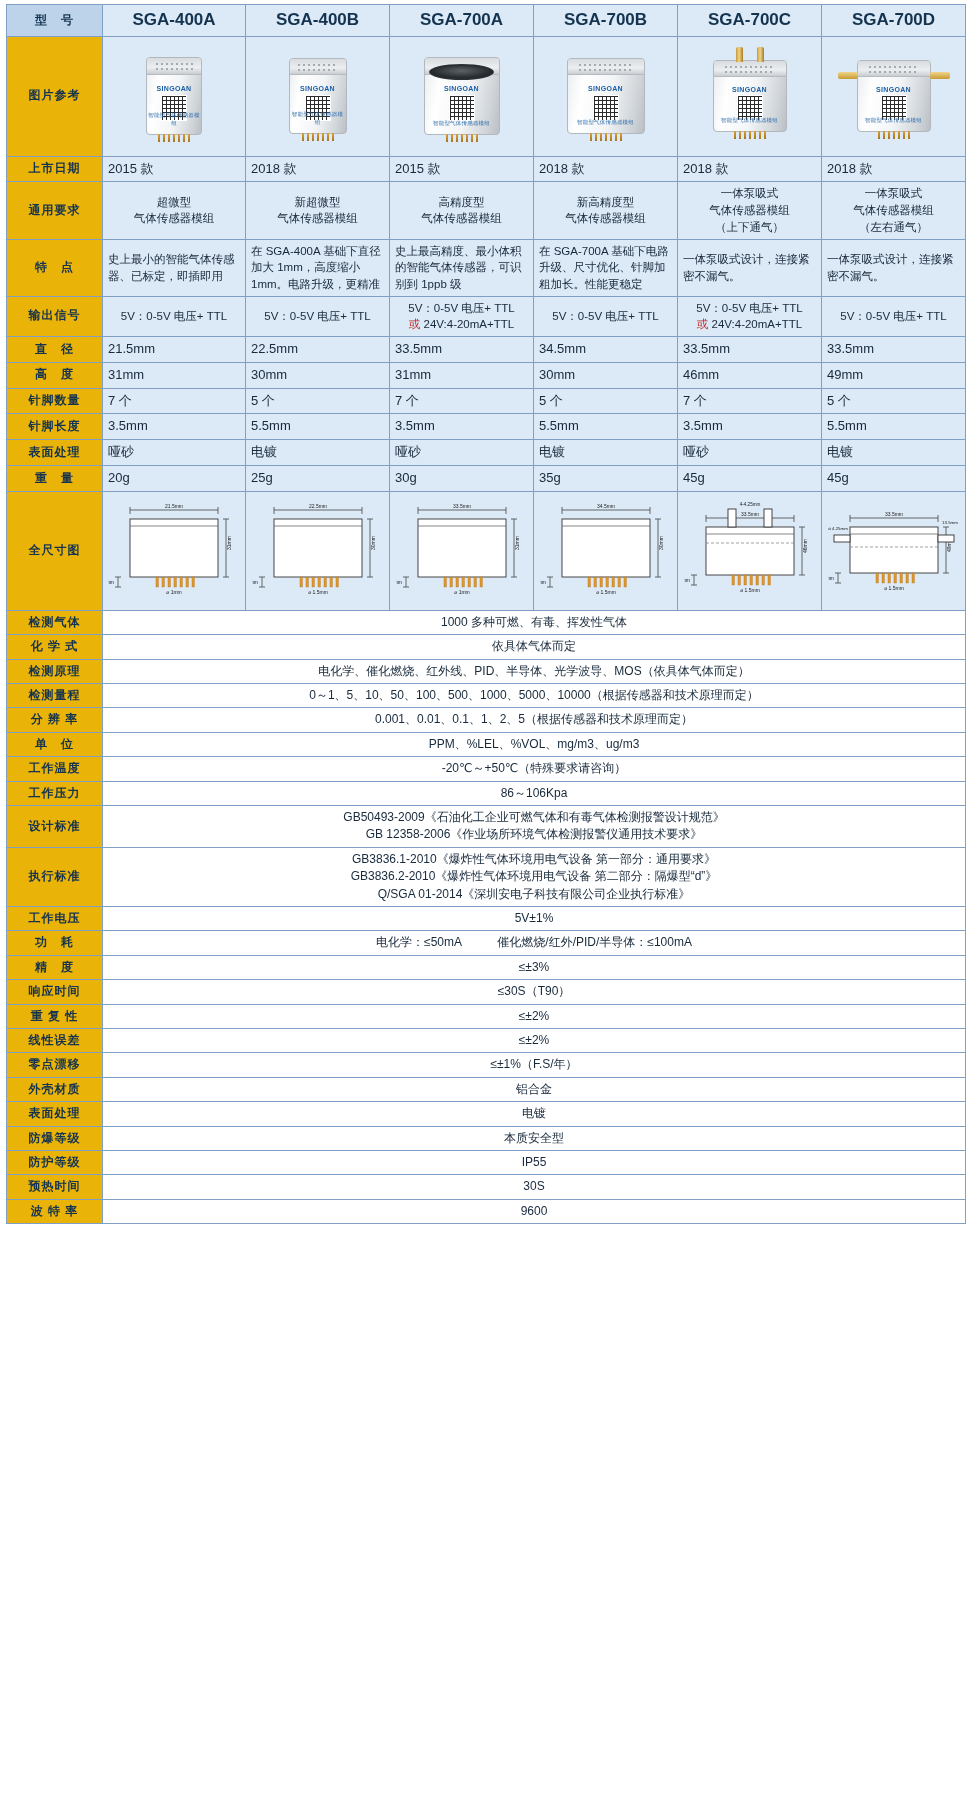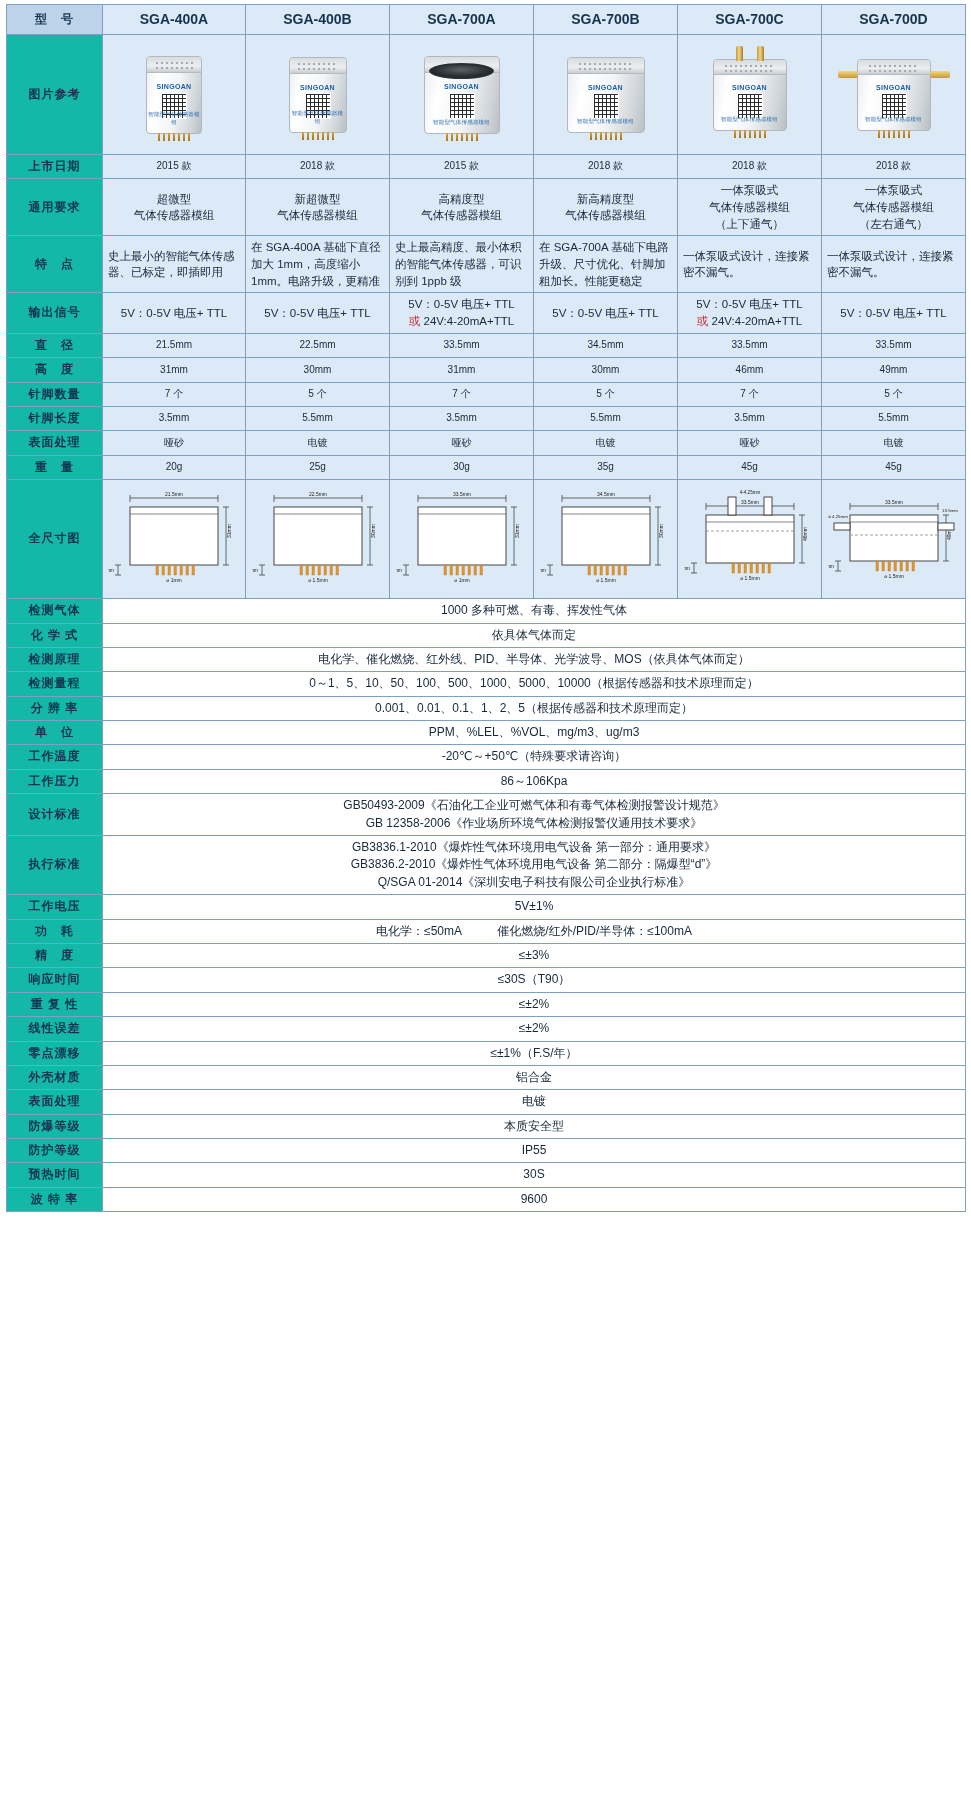--- a/index.html
+++ b/index.html
@@ -23,41 +23,40 @@
   }
   table.spec td, table.spec th {
     border: 1px solid #7f9fc4;
     padding: 3px 5px;
     vertical-align: middle;
     line-height: 1.45;
   }
   
   td.lbl {
     width: 96px;
-    background: #14b8a6;
+    background: #eab308;
     text-align: center;
     font-weight: bold;
     font-size: 12px;
     letter-spacing: 1px;
     color: #14334f;
   }
   
   tr.models td.lbl { background: #bcd3ea; }
   td.model {
     background: #dce9f6;
     text-align: center;
     font-weight: bold;
-    font-size: 14px;
+    font-size: 17px;
     color: #14334f;
     height: 30px;
   }
   td.val {
     background: #dce9f6;
-    text-align: center;
-    font-size: 10px;
+    font-size: 13px;
     color: #17293b;
   }
   td.featcell {
     background: #dce9f6;
     text-align: left;
     font-size: 11.5px;
     line-height: 1.5;
     padding: 5px 6px;
     color: #17293b;
   }

